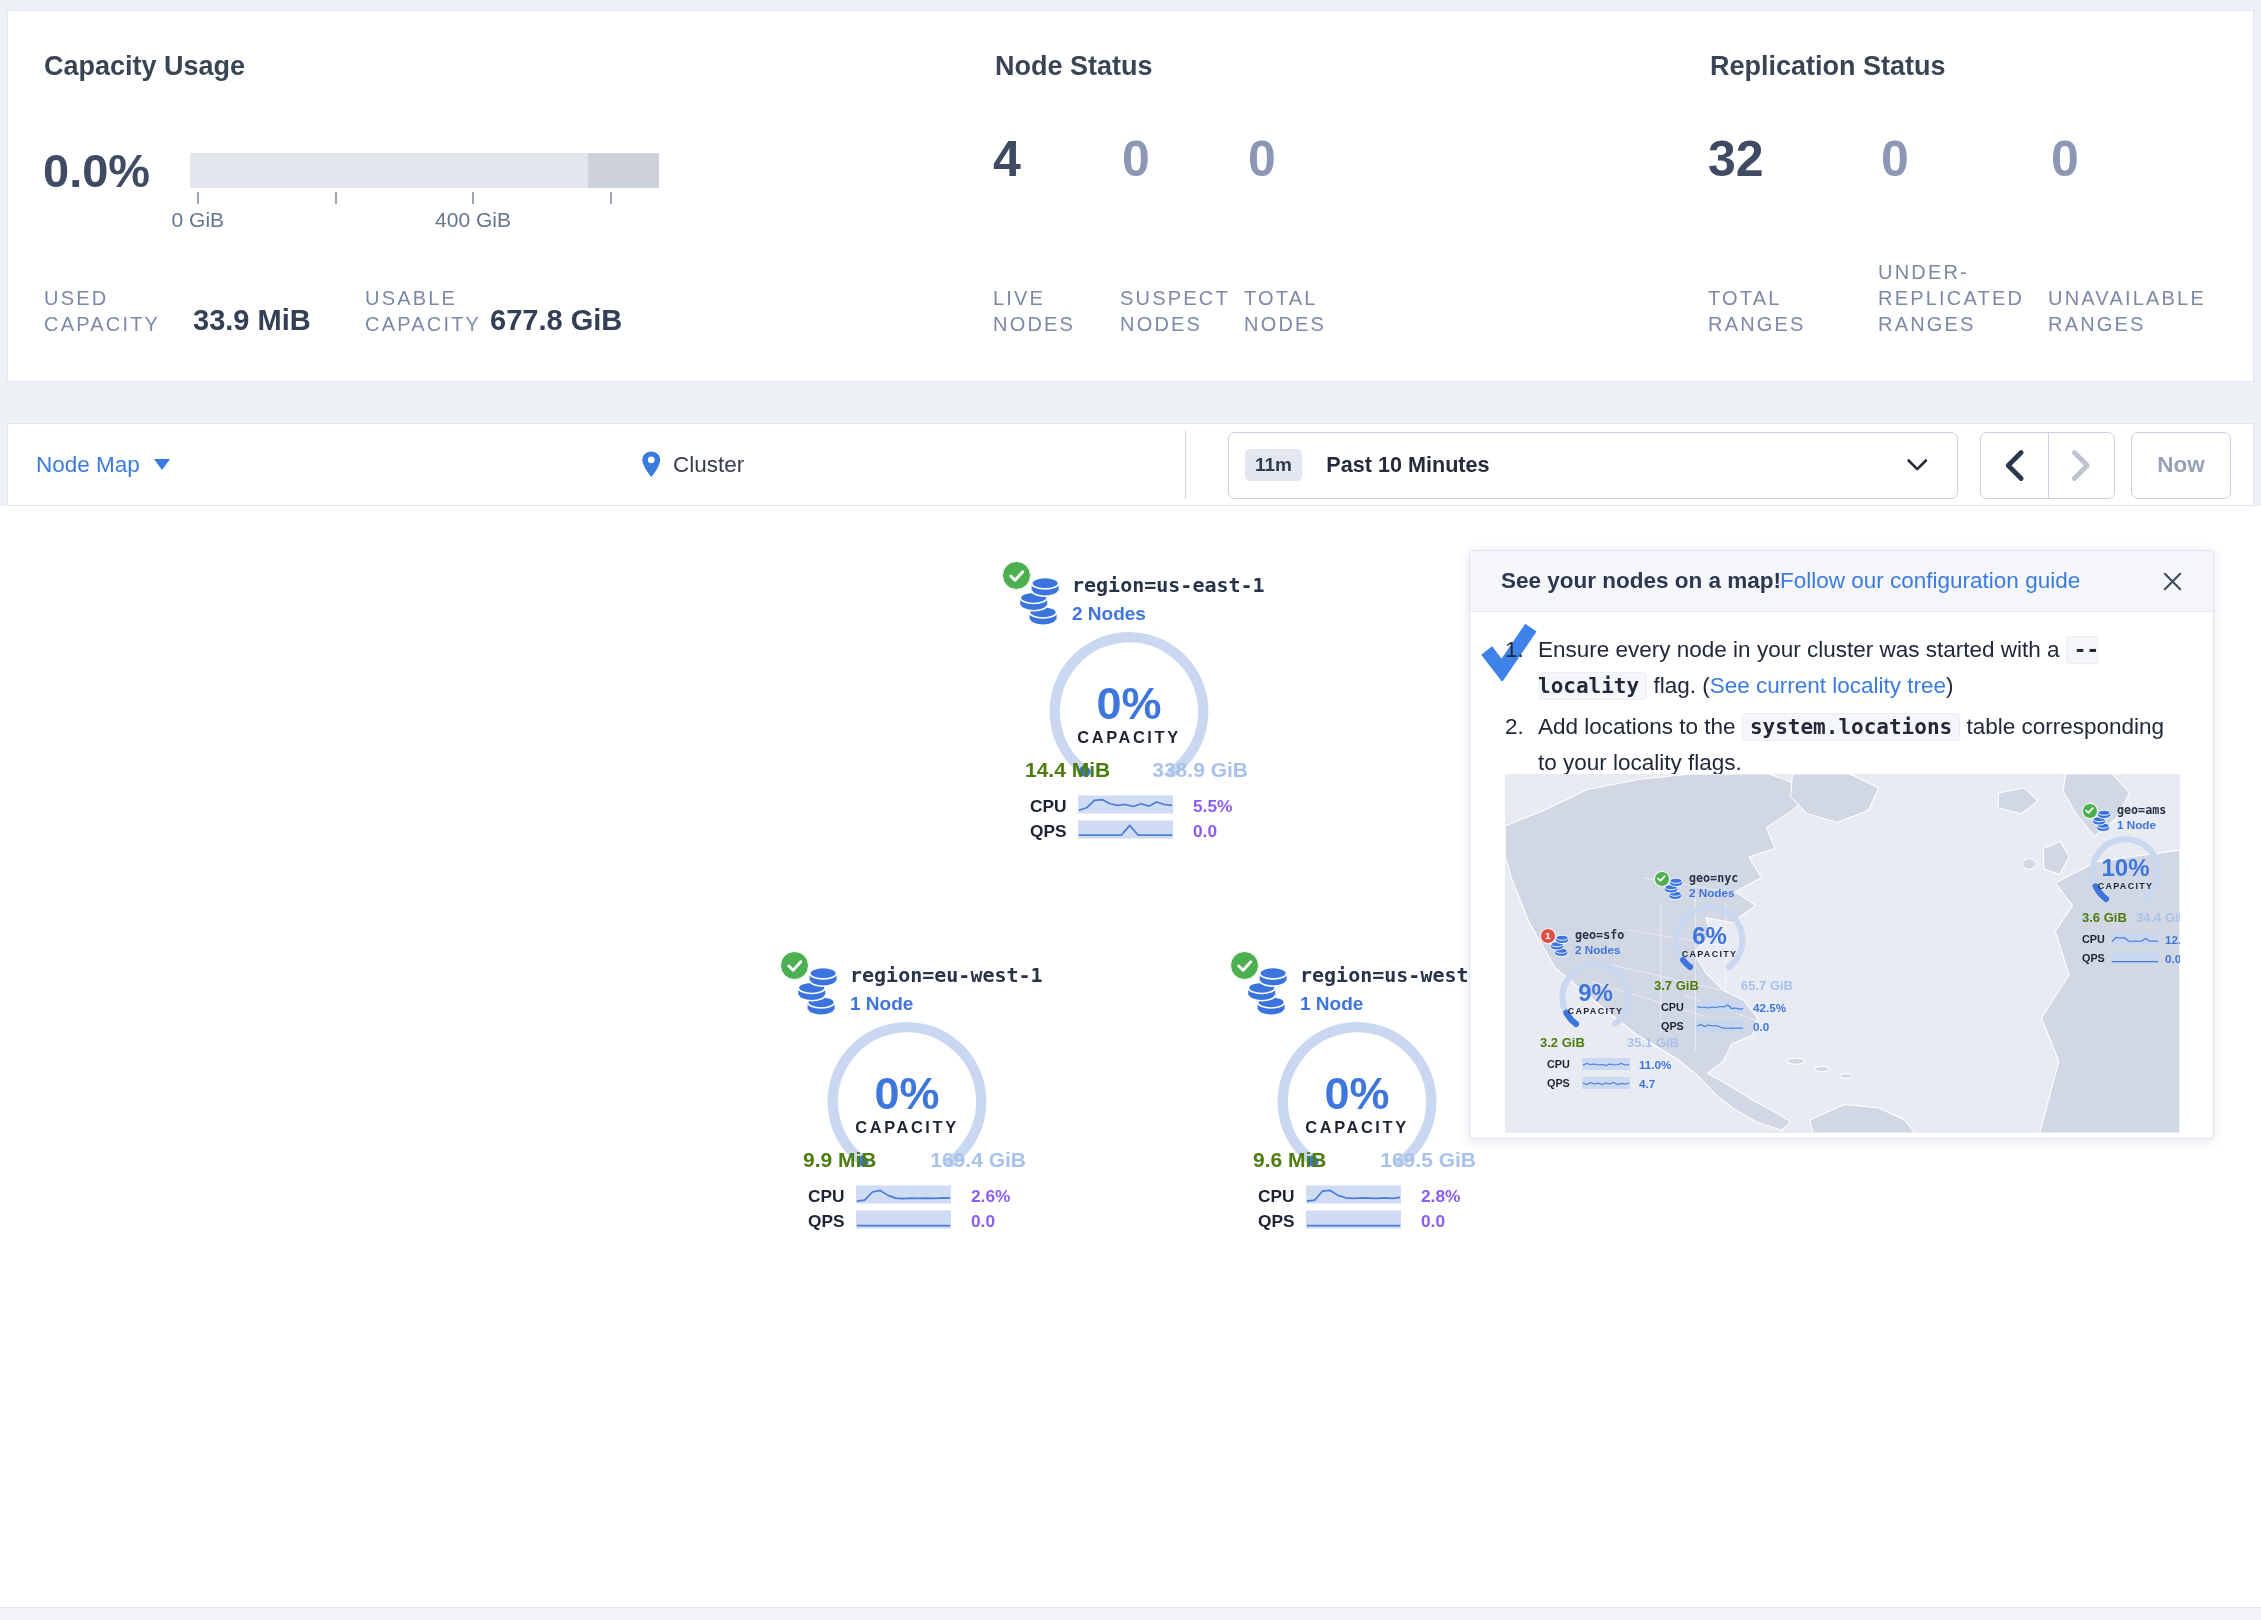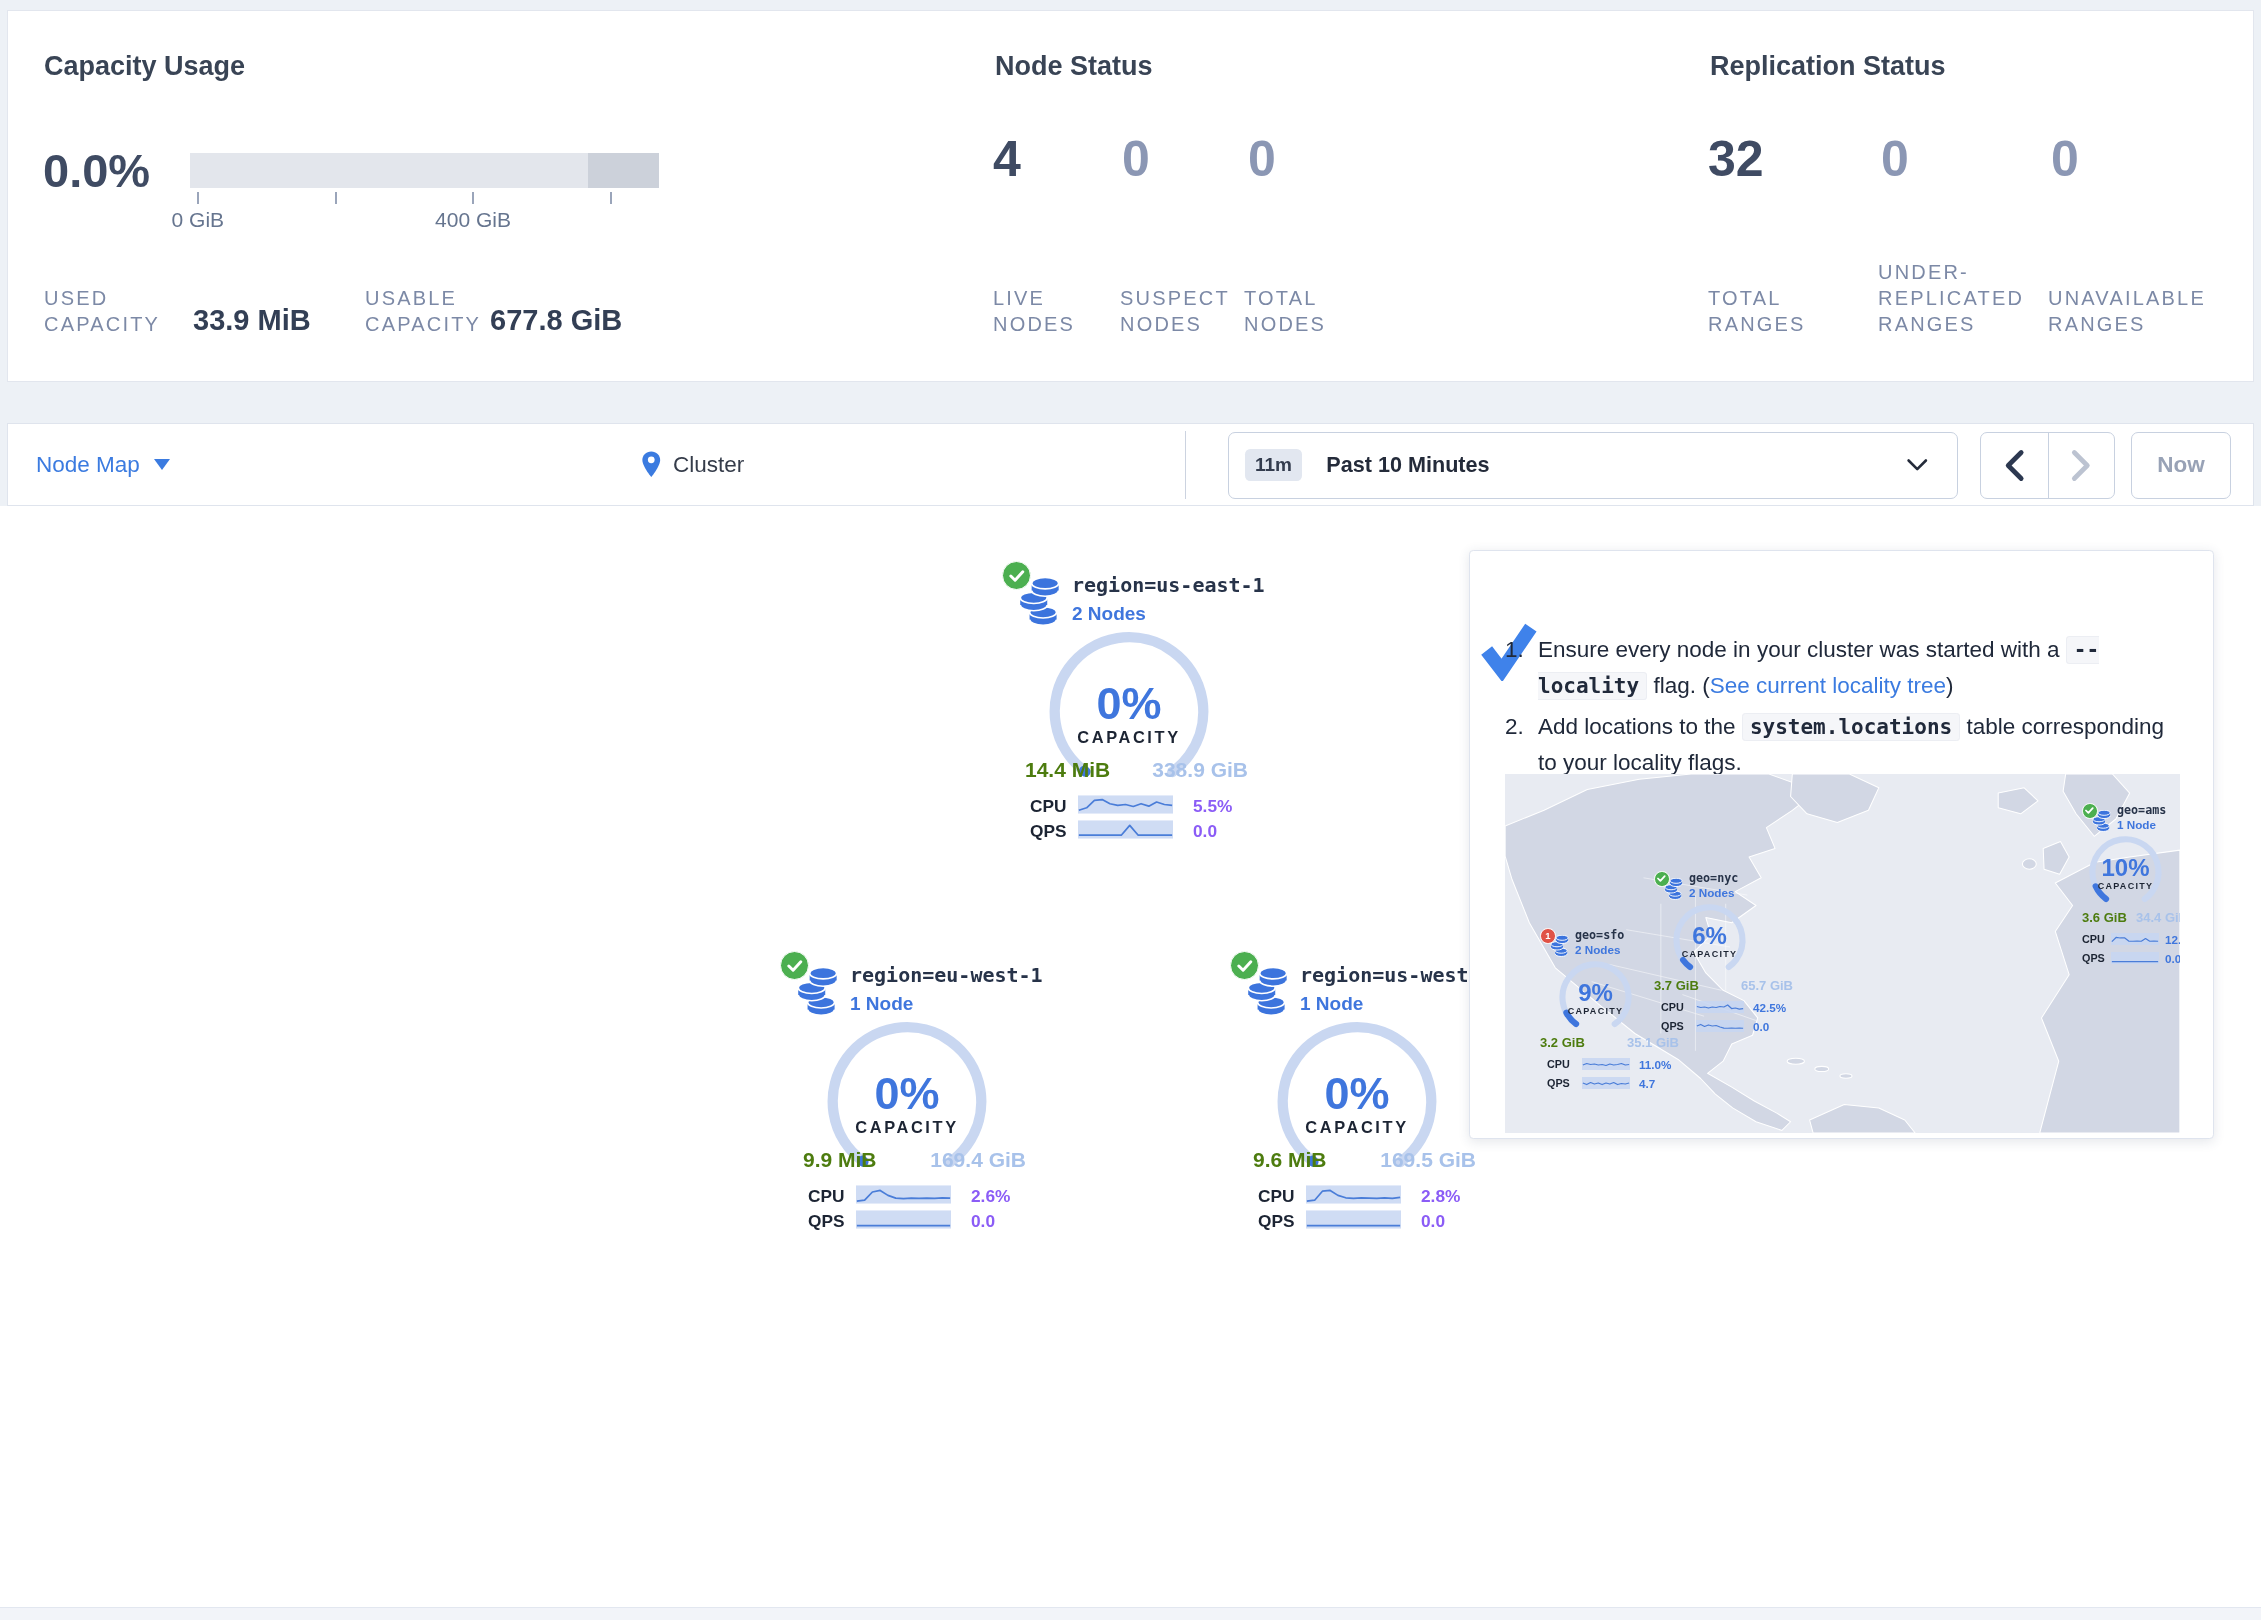--- a/index.html
+++ b/index.html
@@ -366,20 +366,27 @@
       <span class="mlabel">QPS</span>
       <svg class="spark-main" viewBox="0 0 110 21">
           <rect x="0" y="0" width="110" height="21" fill="#c7d6f2" opacity="0.85"></rect>
           <polyline points="1,17.7 10.818181818181818,17.7 20.636363636363637,17.7 30.454545454545453,17.7 40.27272727272727,17.7 50.090909090909086,17.7 59.90909090909091,17.7 69.72727272727272,17.7 79.54545454545455,17.7 89.36363636363637,17.7 99.18181818181817,17.7 109,17.7" fill="none" stroke="#4a7dd8" stroke-width="2" stroke-linejoin="round"></polyline>
         </svg>
       <span class="mval">0.0</span>
     </div>
   </div>
 
   <div class="abs popup">
+    <div class="popup-header">
+      <div class="popup-title">See your nodes on a map!</div>
+      <div class="popup-link">Follow our configuration guide</div>
+      <svg class="popup-close" viewBox="0 0 34 34">
+          <path d="M8 8 L26 26 M26 8 L8 26" stroke="#3e4a5e" stroke-width="2.4" stroke-linecap="round"></path>
+        </svg>
+    </div>
     <div class="steps">
       <div class="step">
         <svg class="big-check" width="62" height="61" viewBox="0 0 40 40">
             <path d="M6 20 L16 33 L35 5" stroke="#3f82ea" stroke-width="9" fill="none" stroke-linejoin="miter"></path>
           </svg>
         <span class="step-num">1.</span><span>Ensure every node in your cluster was started with a </span><span class="code-chip">--locality</span><span> flag. (</span><span class="inline-link">See current locality tree</span><span>)</span>
       </div>
       <div class="step">
         <span class="step-num">2.</span><span>Add locations to the </span><span class="code-chip">system.locations</span><span> table corresponding to your locality flags.</span>
       </div>

